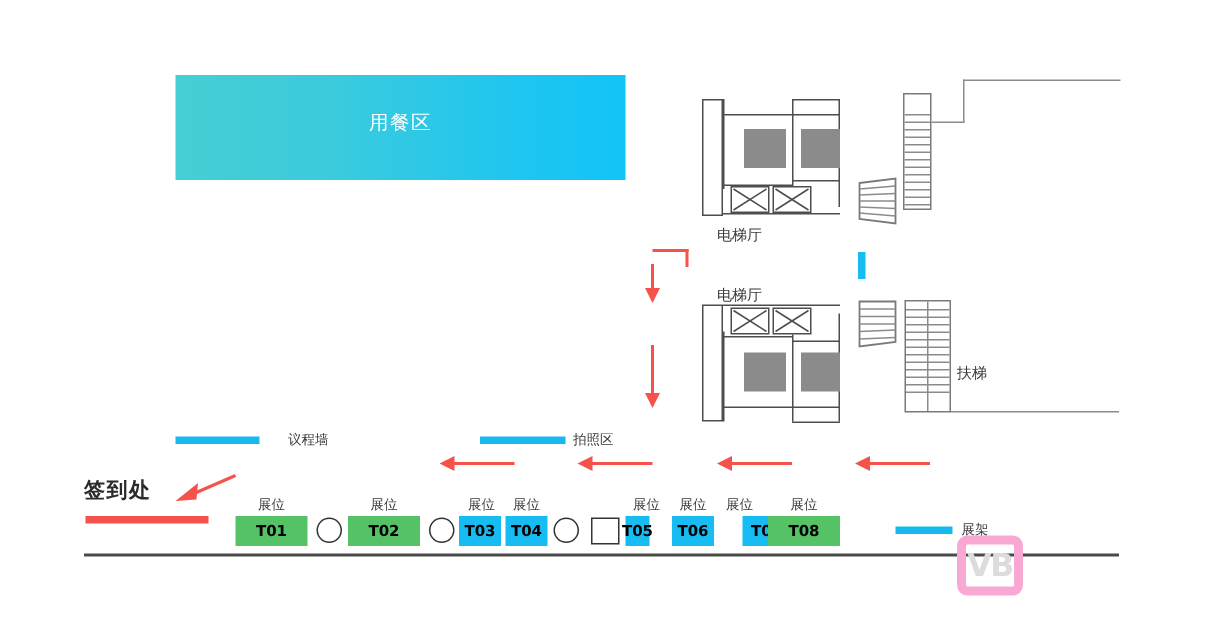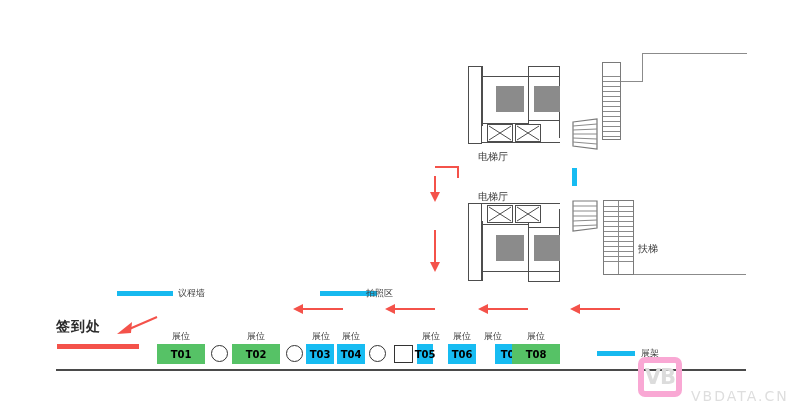--- a/index.html
+++ b/index.html
@@ -241,27 +241,30 @@
     font-size: 14px;
     color: #dedede;
     letter-spacing: 2px;
   }
 </style>
 </head>
 <body>
 
 <div id="stage">
 
+  <div class="hall" id="hall-dining">
+    <span class="hall-label">用餐区</span>
+  </div>
 
 
   <div class="blue-bar" style="left:117px; top:291px; width:56px;"></div>
-  <span class="legend-text" style="left:178px; top:287px;">议程墙</span>
+  <span class="legend-text" style="left:192px; top:287px;">议程墙</span>
 
   <div class="blue-bar" style="left:320px; top:291px; width:57px;"></div>
-  <span class="legend-text" style="left:366px; top:287px;">拍照区</span>
+  <span class="legend-text" style="left:382px; top:287px;">拍照区</span>
 
   <div class="blue-bar" style="left:597px; top:351px; width:38px;"></div>
   <span class="legend-text" style="left:641px; top:347px;">展架</span>
 
   <div class="blue-bar-v" style="left:572px; top:168px; height:18px;"></div>
 
   <div class="arrow-elbow" style="left:435px; top:166px; width:22px; height:10px;"></div>
   <div class="arrow-down" style="left:430px; top:176px; width:10px; height:26px;">
     <div class="shaft" style="height:18px;"></div>
     <div class="head"></div>
@@ -446,16 +449,15 @@
     <div class="step" style="top:45px;"></div>
     <div class="step" style="top:50px;"></div>
     <div class="step" style="top:55px;"></div>
     <div class="step" style="top:60px;"></div>
   </div>
   <span class="lobby-label" style="left:638px; top:242px;">扶梯</span>
   <div class="gray-line" style="left:634px; top:274px; width:112px; height:1.3px;"></div>
 
   <div id="watermark">
     <div id="wm-logo">VB</div>
-    <div id="wm-en">VBDATA.CN</div>
   </div>
 
 </div>
 
 </body></html>

